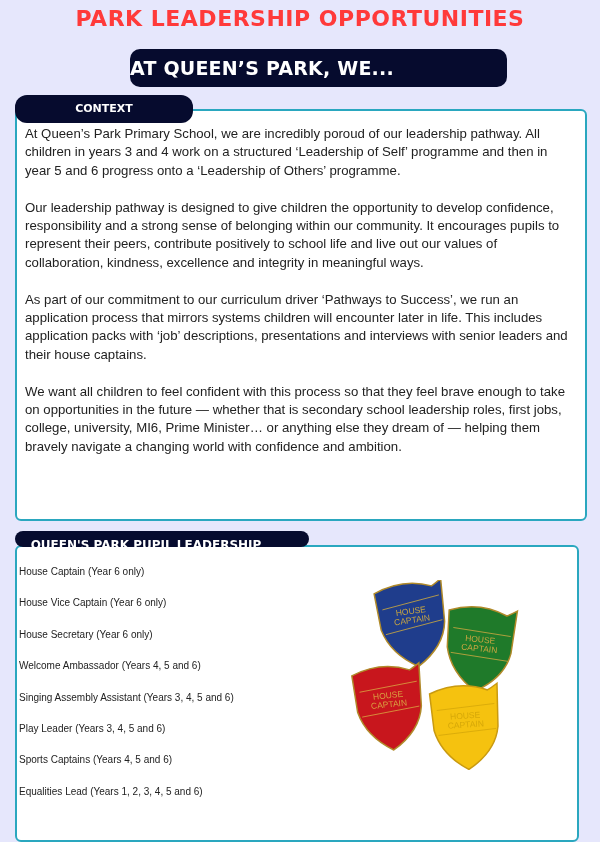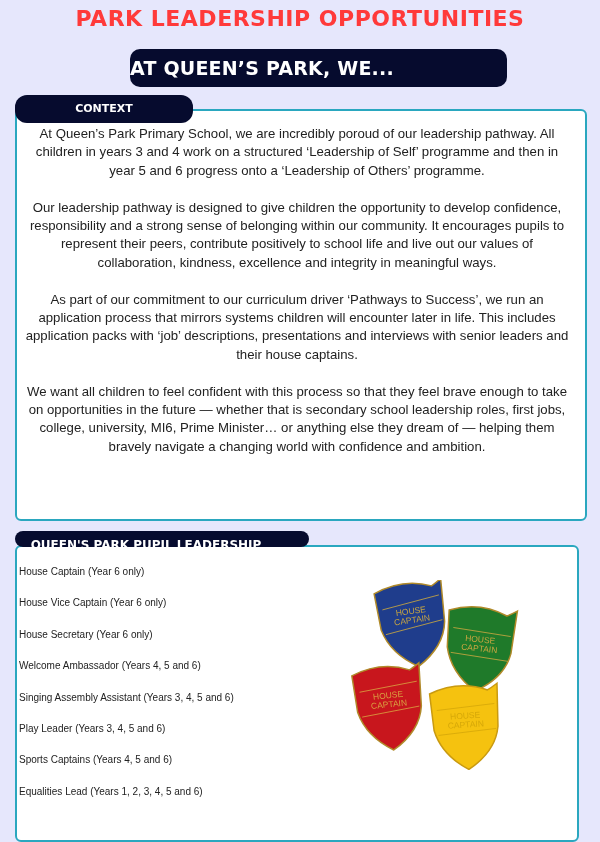--- a/index.html
+++ b/index.html
@@ -21,21 +21,21 @@
     color: #fff; text-align: left; line-height: 38px;
     font-family: "DejaVu Sans", sans-serif; font-weight: bold; font-size: 19px;
     letter-spacing: 0.2px;
     transform-origin: center;
   }
   .box {
     position: absolute; background: #fff;
     border: 2px solid #2aa7bf; border-radius: 6px;
     box-sizing: border-box;
   }
-  .ctx-box { left: 15px; top: 109px; width: 572px; height: 412px; padding: 14px 16px 0 8px; text-align: center; }
+  .ctx-box { left: 15px; top: 109px; width: 572px; height: 412px; padding: 14px 16px 0 8px; }
   .roles-box { left: 15px; top: 545px; width: 564px; height: 297px; border-bottom-left-radius: 6px; }
   .tab {
     position: absolute; background: #060b2e; color: #fff;
     border-radius: 12px;
     font-family: "DejaVu Sans", sans-serif; font-weight: bold;
     text-align: center; box-sizing: border-box;
   }
   .ctx-tab { left: 15px; top: 95px; width: 178px; height: 28px; line-height: 27px; font-size: 11px; }
   .roles-tab { left: 15px; top: 531px; width: 294px; height: 16px; line-height: 28px; font-size: 12px; padding-right: 32px; }
   .para {

